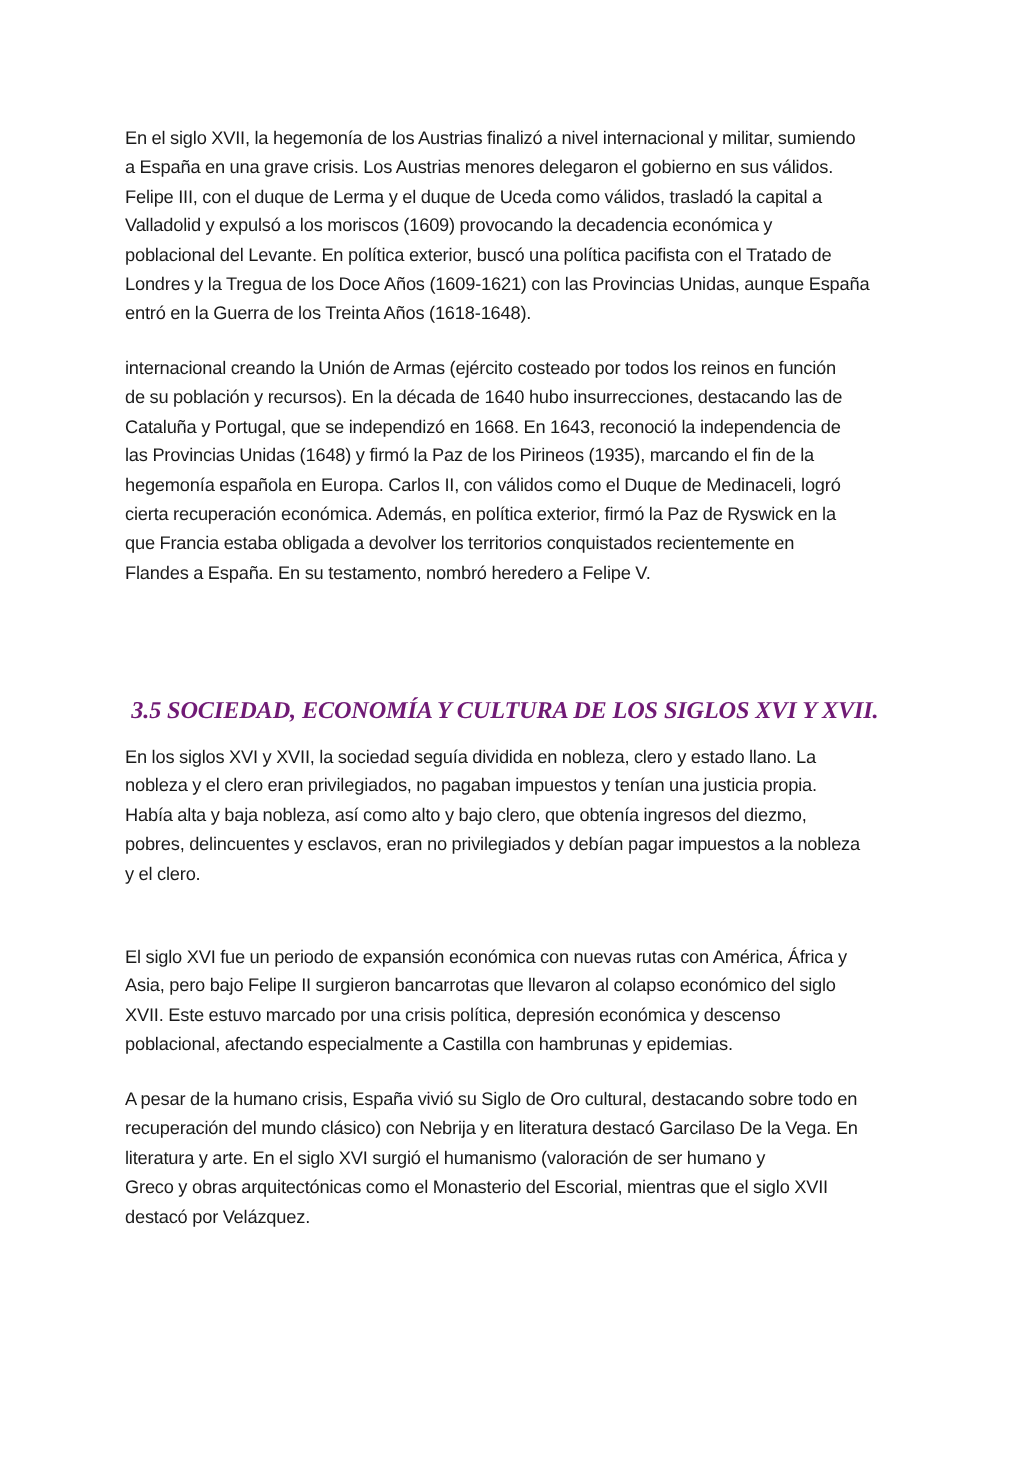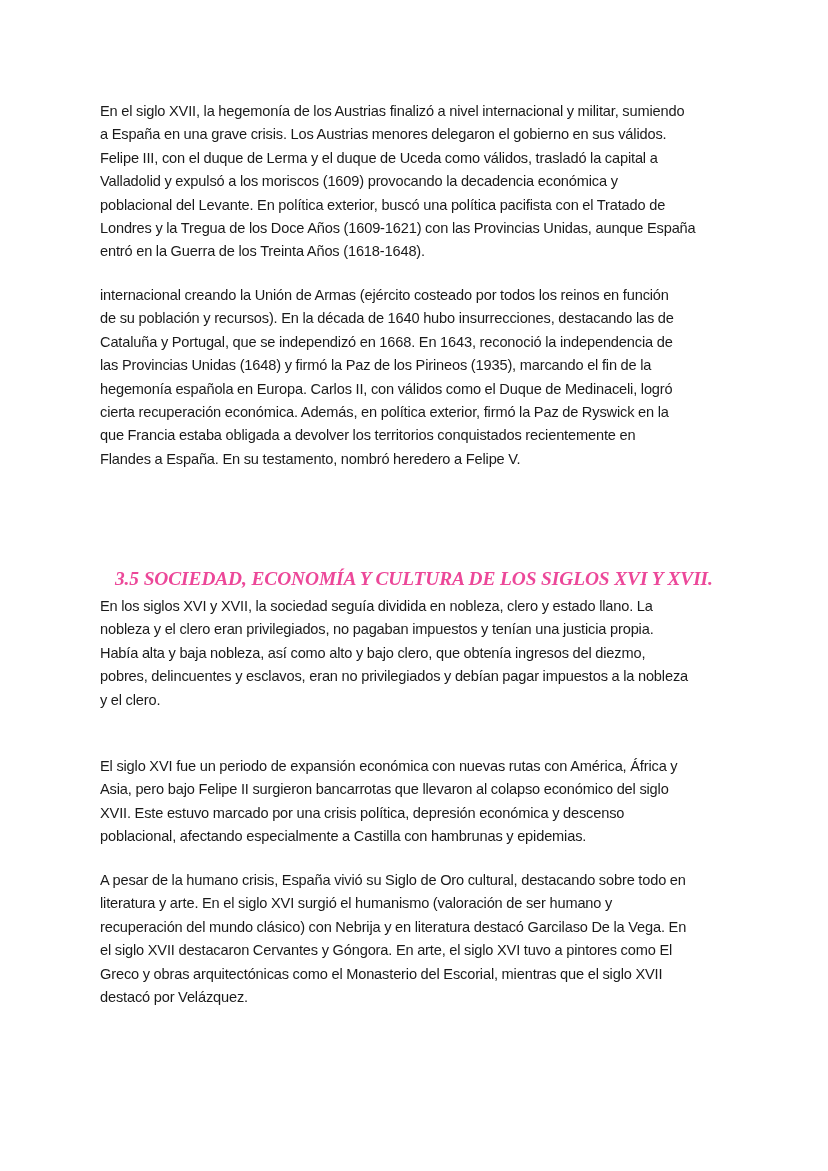--- a/index.html
+++ b/index.html
@@ -31,29 +31,29 @@
     }
     .para .line {
       display: block;
       white-space: nowrap;
     }
     .p1 { position: absolute; top: 0px; }
     .p2 { position: absolute; top: 184px; }
     .heading {
       position: absolute;
       top: 452px;
-      margin: 15px;
+      margin: 5px;
       font-family: "Liberation Serif", serif;
       font-weight: bold;
       font-style: italic;
       font-size: 19.4px;
       line-height: 24px;
       white-space: nowrap;
       letter-spacing: -0.1px;
-      color: #ec4899;
+      color: #701a75;
     }
     .p3 { position: absolute; top: 495px; }
     .p4 { position: absolute; top: 655px; }
     .p5 { position: absolute; top: 769px; }
   </style>
 </head>
 <body>
 
 <div class="page">
 
@@ -90,20 +90,19 @@
 
   <p class="para p4">
     <span class="line">El siglo XVI fue un periodo de expansión económica con nuevas rutas con América, África y</span>
     <span class="line">Asia, pero bajo Felipe II surgieron bancarrotas que llevaron al colapso económico del siglo</span>
     <span class="line">XVII. Este estuvo marcado por una crisis política, depresión económica y descenso</span>
     <span class="line">poblacional, afectando especialmente a Castilla con hambrunas y epidemias.</span>
   </p>
 
   <p class="para p5">
     <span class="line">A pesar de la humano crisis, España vivió su Siglo de Oro cultural, destacando sobre todo en</span>
+    <span class="line">recuperación del mundo clásico) con Nebrija y en literatura destacó Garcilaso De la Vega. En</span>
     <span class="line">literatura y arte. En el siglo XVI surgió el humanismo (valoración de ser humano y</span>
-    <span class="line">recuperación del mundo clásico) con Nebrija y en literatura destacó Garcilaso De la Vega. En</span>
-    <span class="line">el siglo XVII destacaron Cervantes y Góngora. En arte, el siglo XVI tuvo a pintores como El</span>
     <span class="line">Greco y obras arquitectónicas como el Monasterio del Escorial, mientras que el siglo XVII</span>
     <span class="line">destacó por Velázquez.</span>
   </p>
 
 </div>
 
 </body></html>

